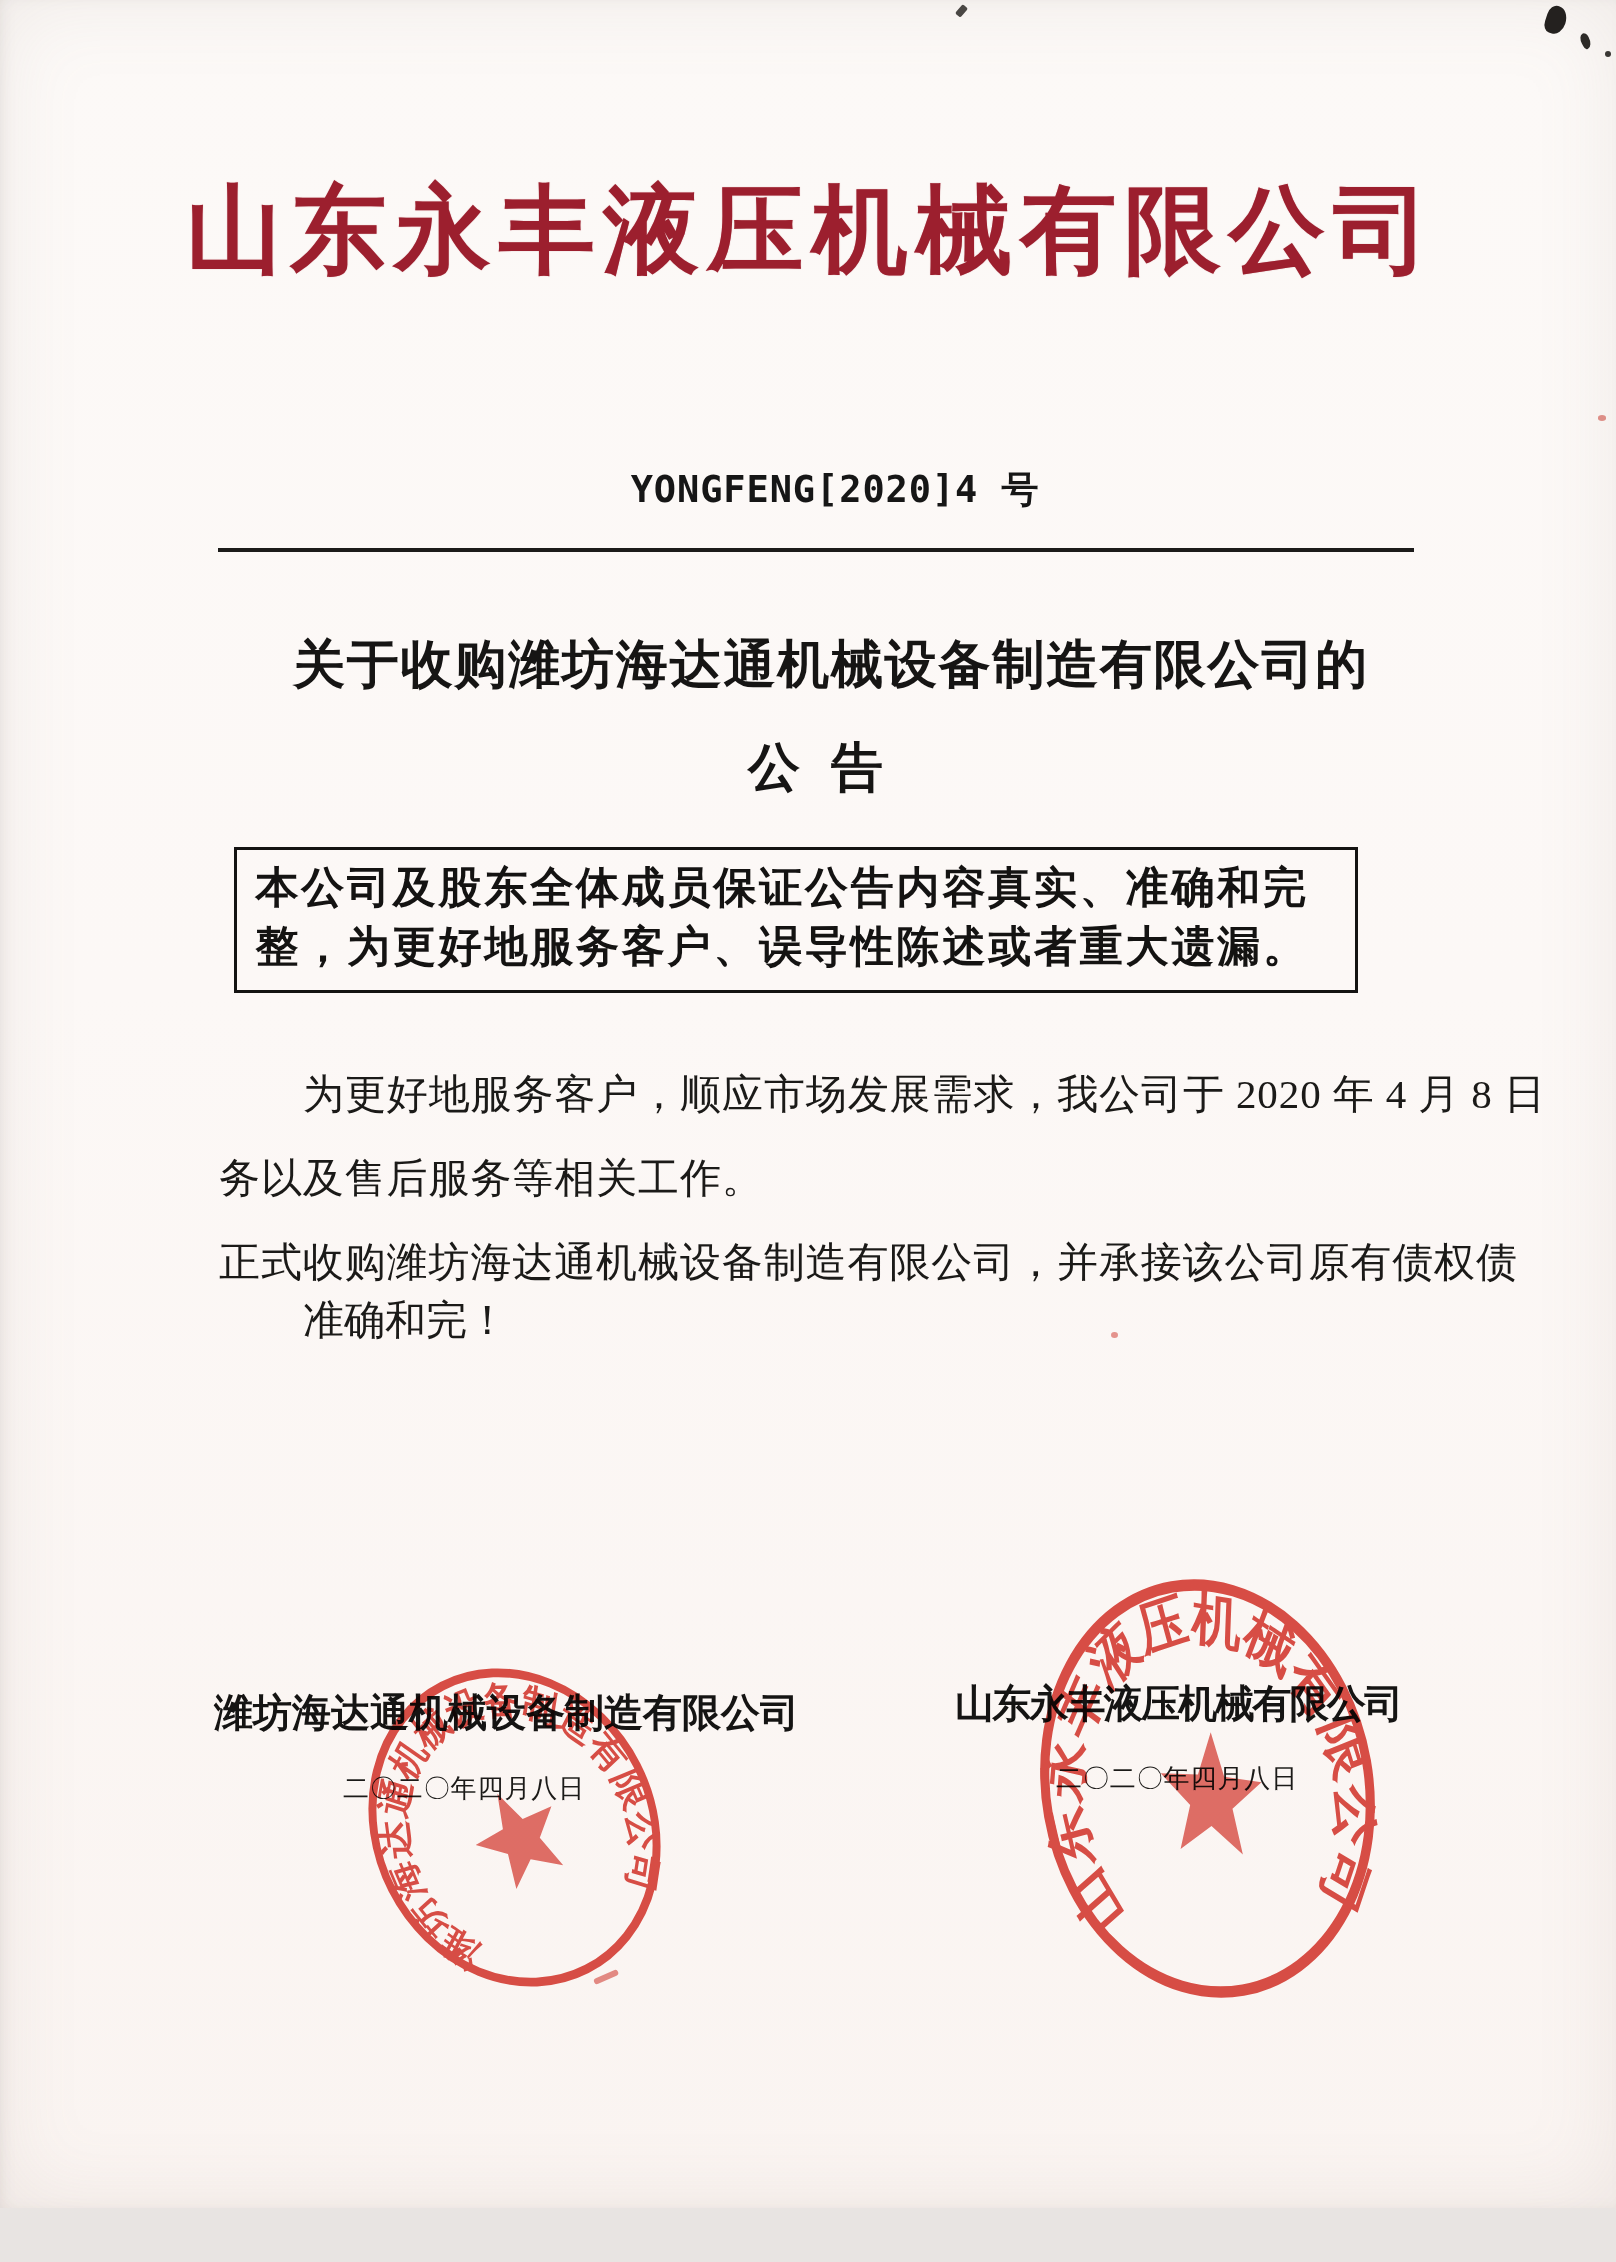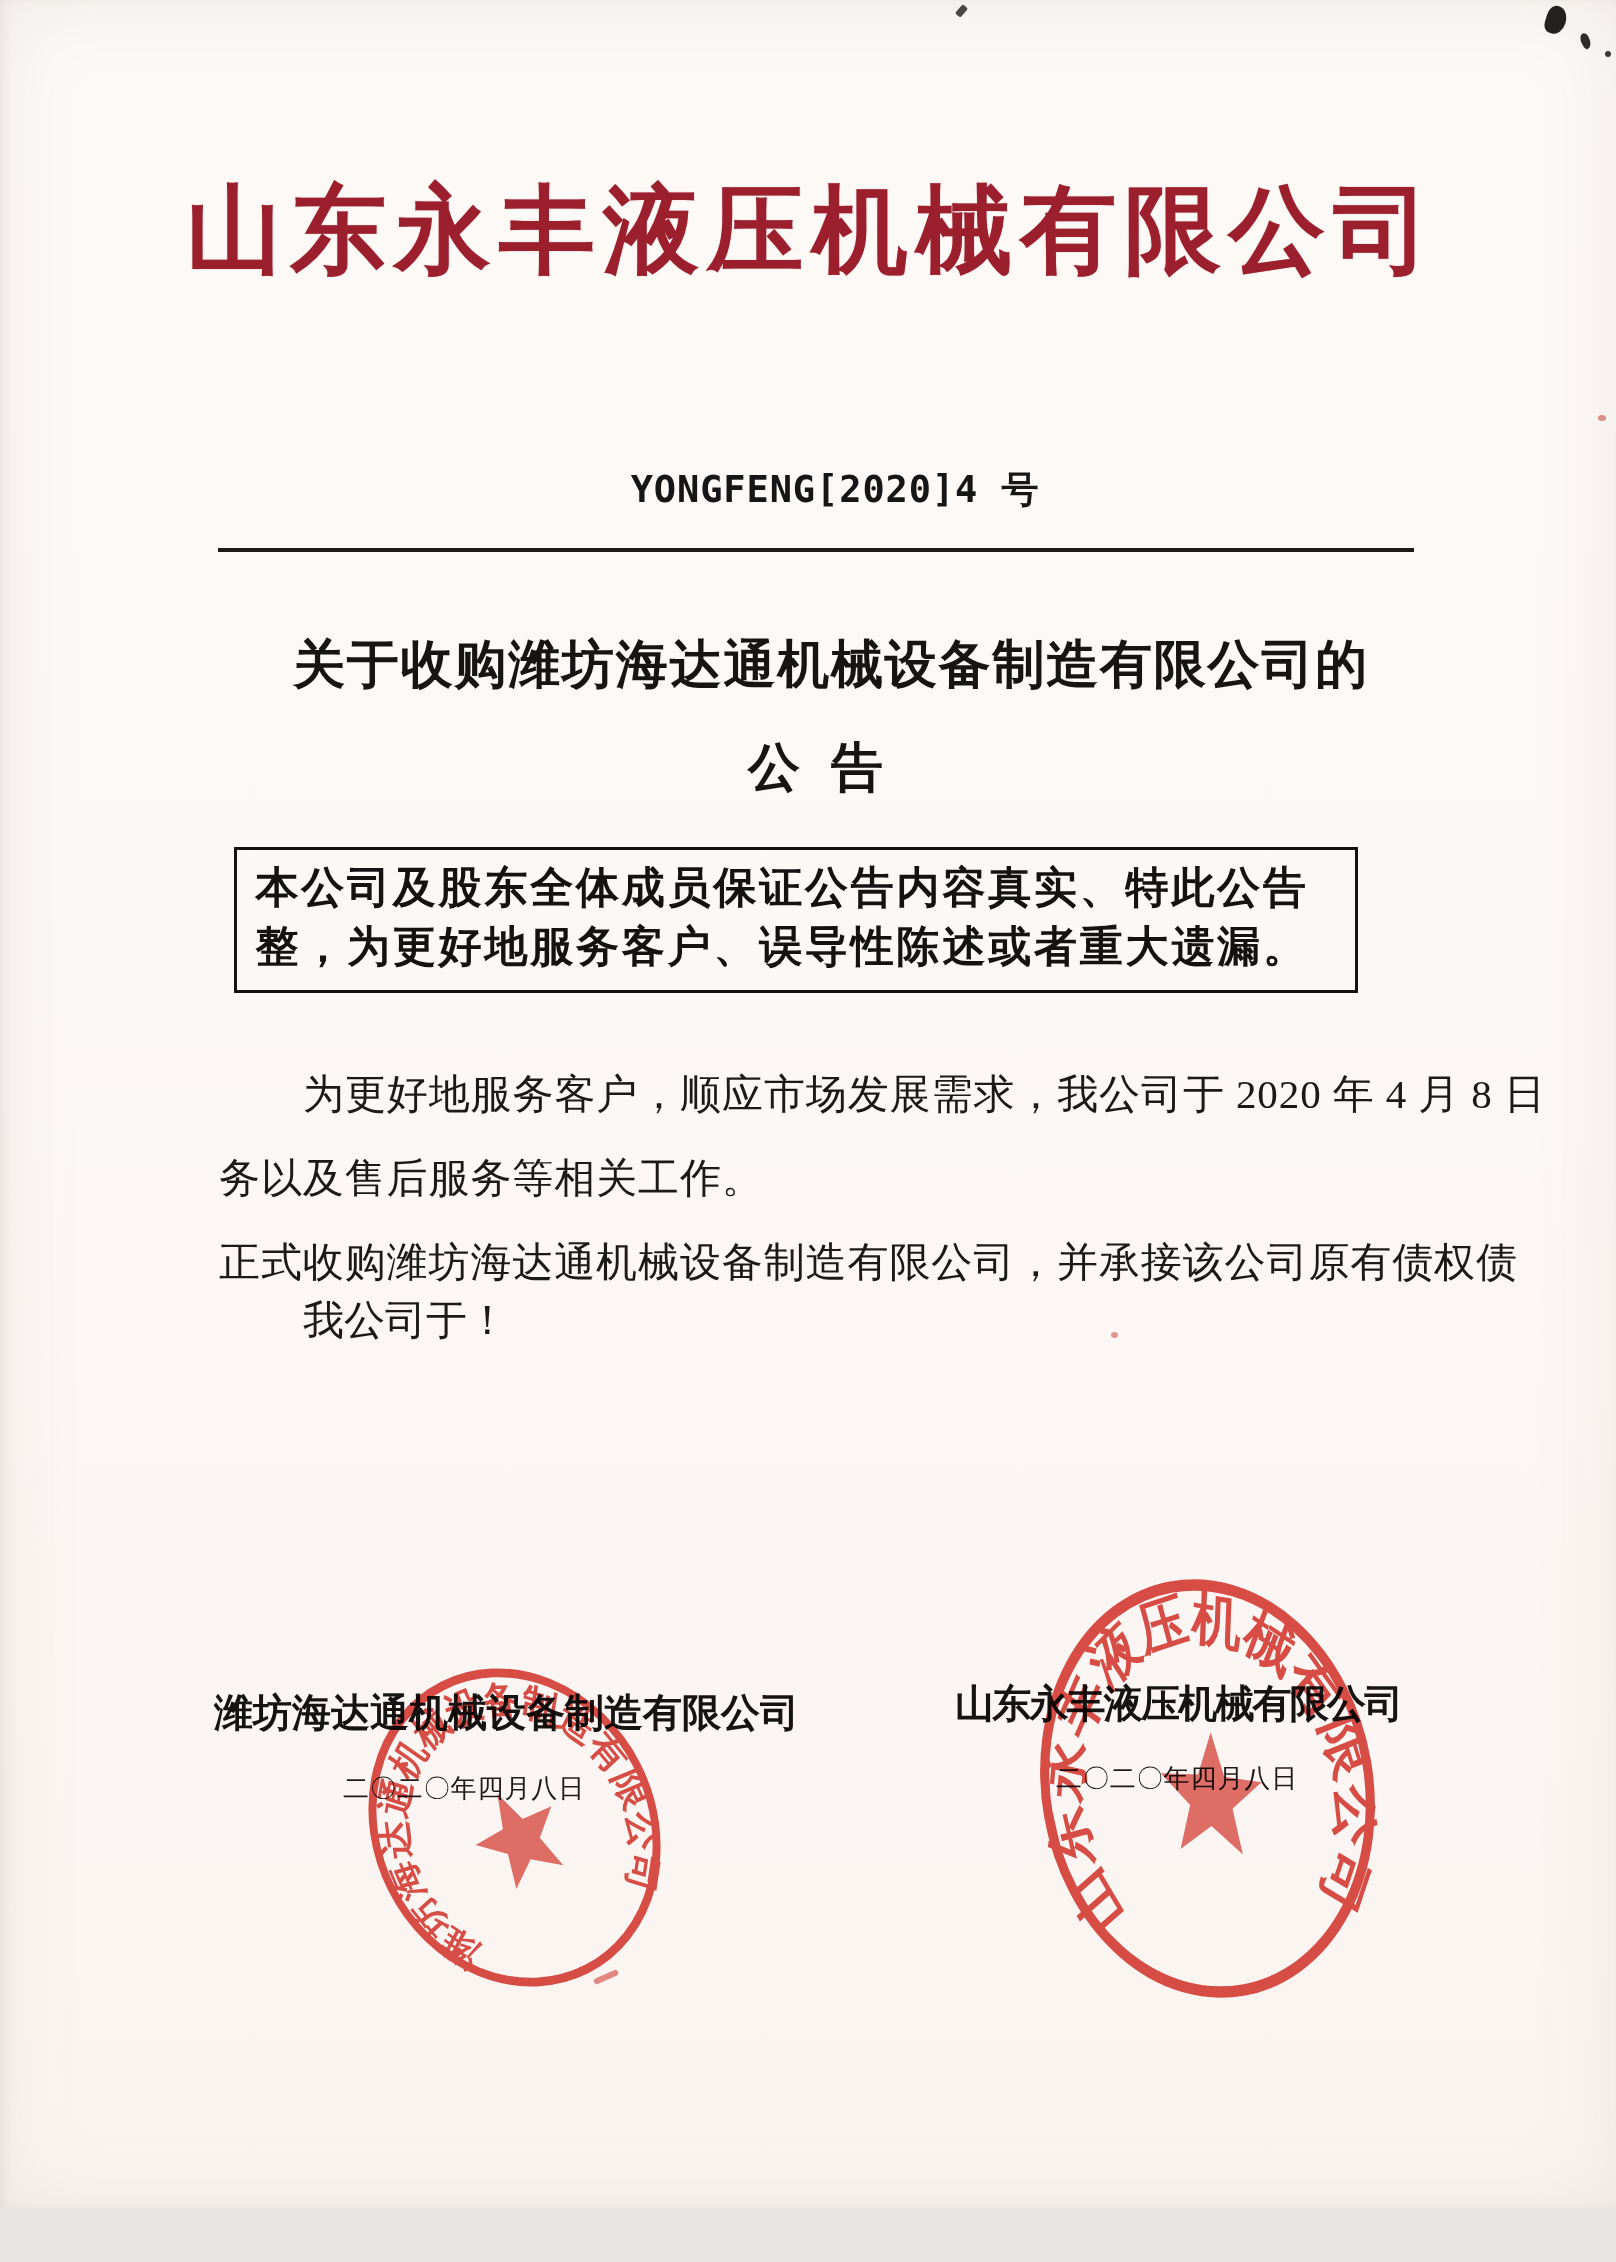--- a/index.html
+++ b/index.html
@@ -130,31 +130,31 @@
   <div class="abs company-title">山东永丰液压机械有限公司</div>
 
   <div class="abs doc-number">YONGFENG[2020]4 号</div>
 
   <div class="abs divider"></div>
 
   <div class="abs announce-title">关于收购潍坊海达通机械设备制造有限公司的</div>
   <div class="abs announce-title2">公告</div>
 
   <div class="abs notice-box">
-    <div>本公司及股东全体成员保证公告内容真实、特此公告</div>
+    <div>本公司及股东全体成员保证公告内容真实、准确和完</div>
     <div>整，为更好地服务客户、误导性陈述或者重大遗漏。</div>
   </div>
 
   <div class="abs body-par">
     <div class="body-line indent">为更好地服务客户，顺应市场发展需求，我公司于 2020 年 4 月 8 日</div>
     <div class="body-line">务以及售后服务等相关工作。</div>
     <div class="body-line">正式收购潍坊海达通机械设备制造有限公司，并承接该公司原有债权债</div>
   </div>
 
-  <div class="abs closing">我公司于！</div>
+  <div class="abs closing">准确和完！</div>
 
   <div class="abs sig-company sig-left-company">潍坊海达通机械设备制造有限公司</div>
   <div class="abs sig-date sig-left-date">二〇二〇年四月八日</div>
 
   <div class="abs sig-company sig-right-company">山东永丰液压机械有限公司</div>
   <div class="abs sig-date sig-right-date">二〇二〇年四月八日</div>
 
   <svg class="abs seal seal-left" viewBox="-180 -180 360 360" xmlns="http://www.w3.org/2000/svg">
     <circle r="160" fill="none" stroke="#d6382e" stroke-width="9"></circle>
     <path id="sealPathL" d="M -97,92 A 127,127 0 1 1 97,92" fill="none"></path>

